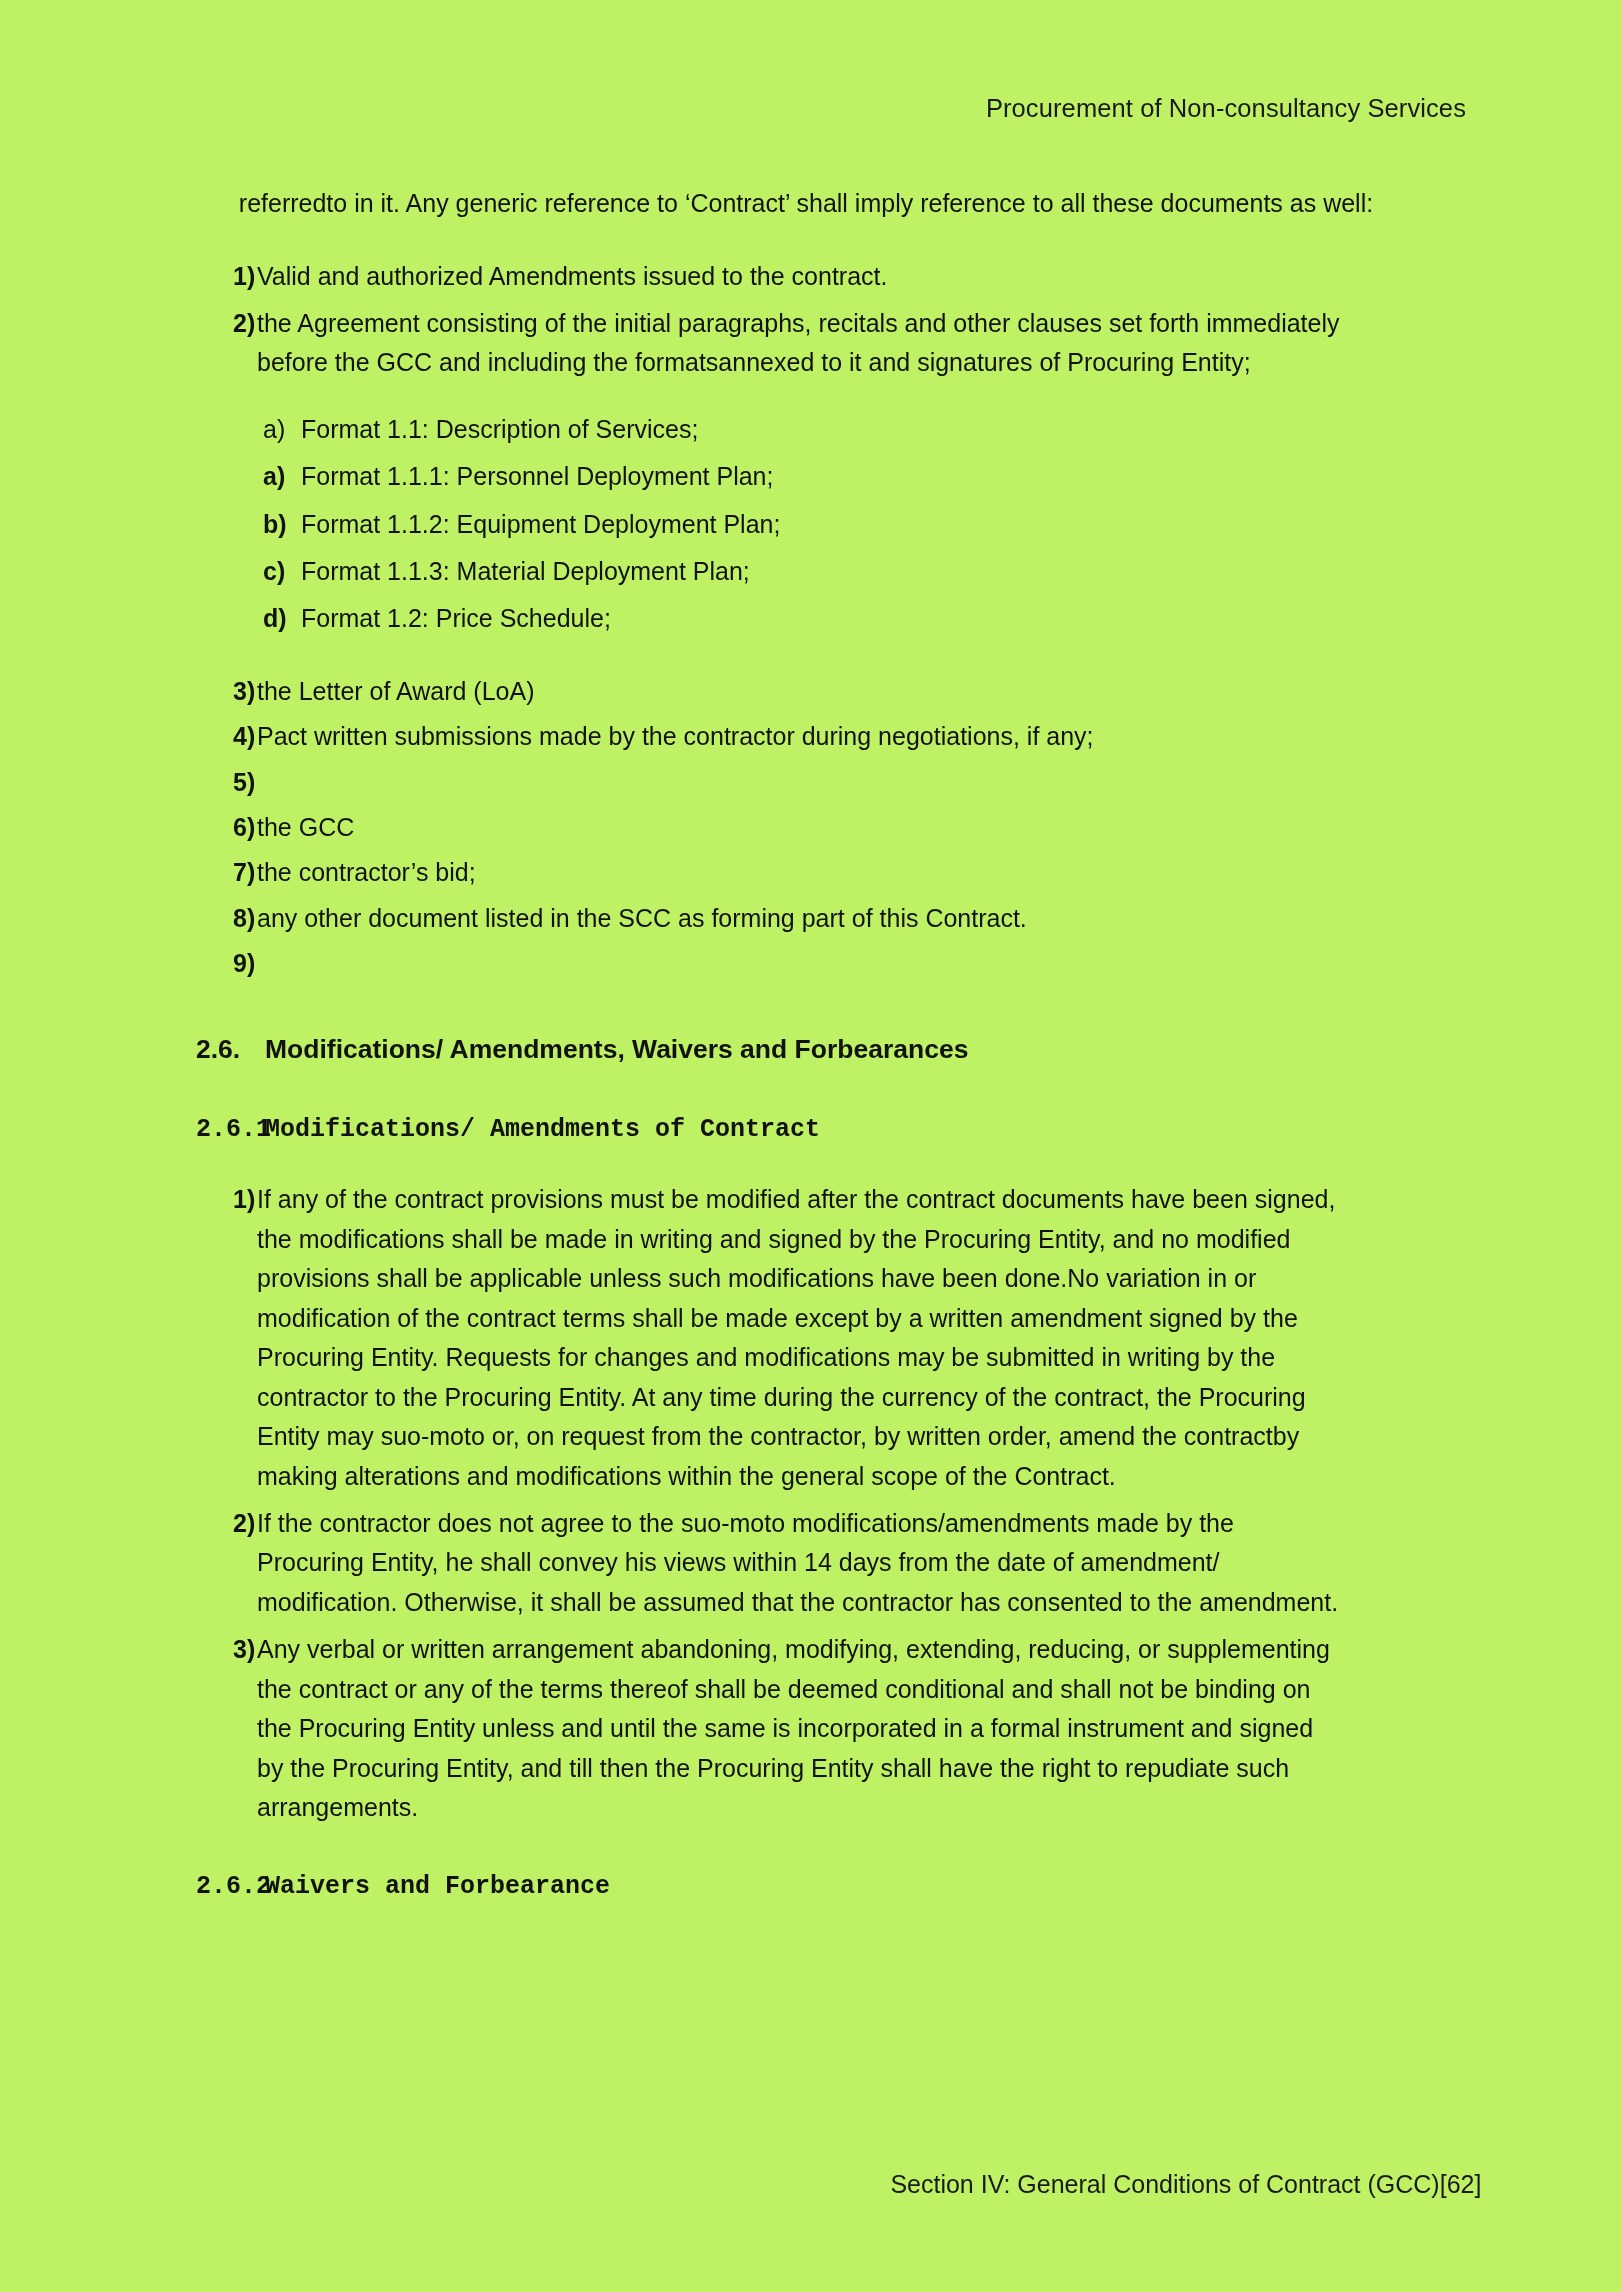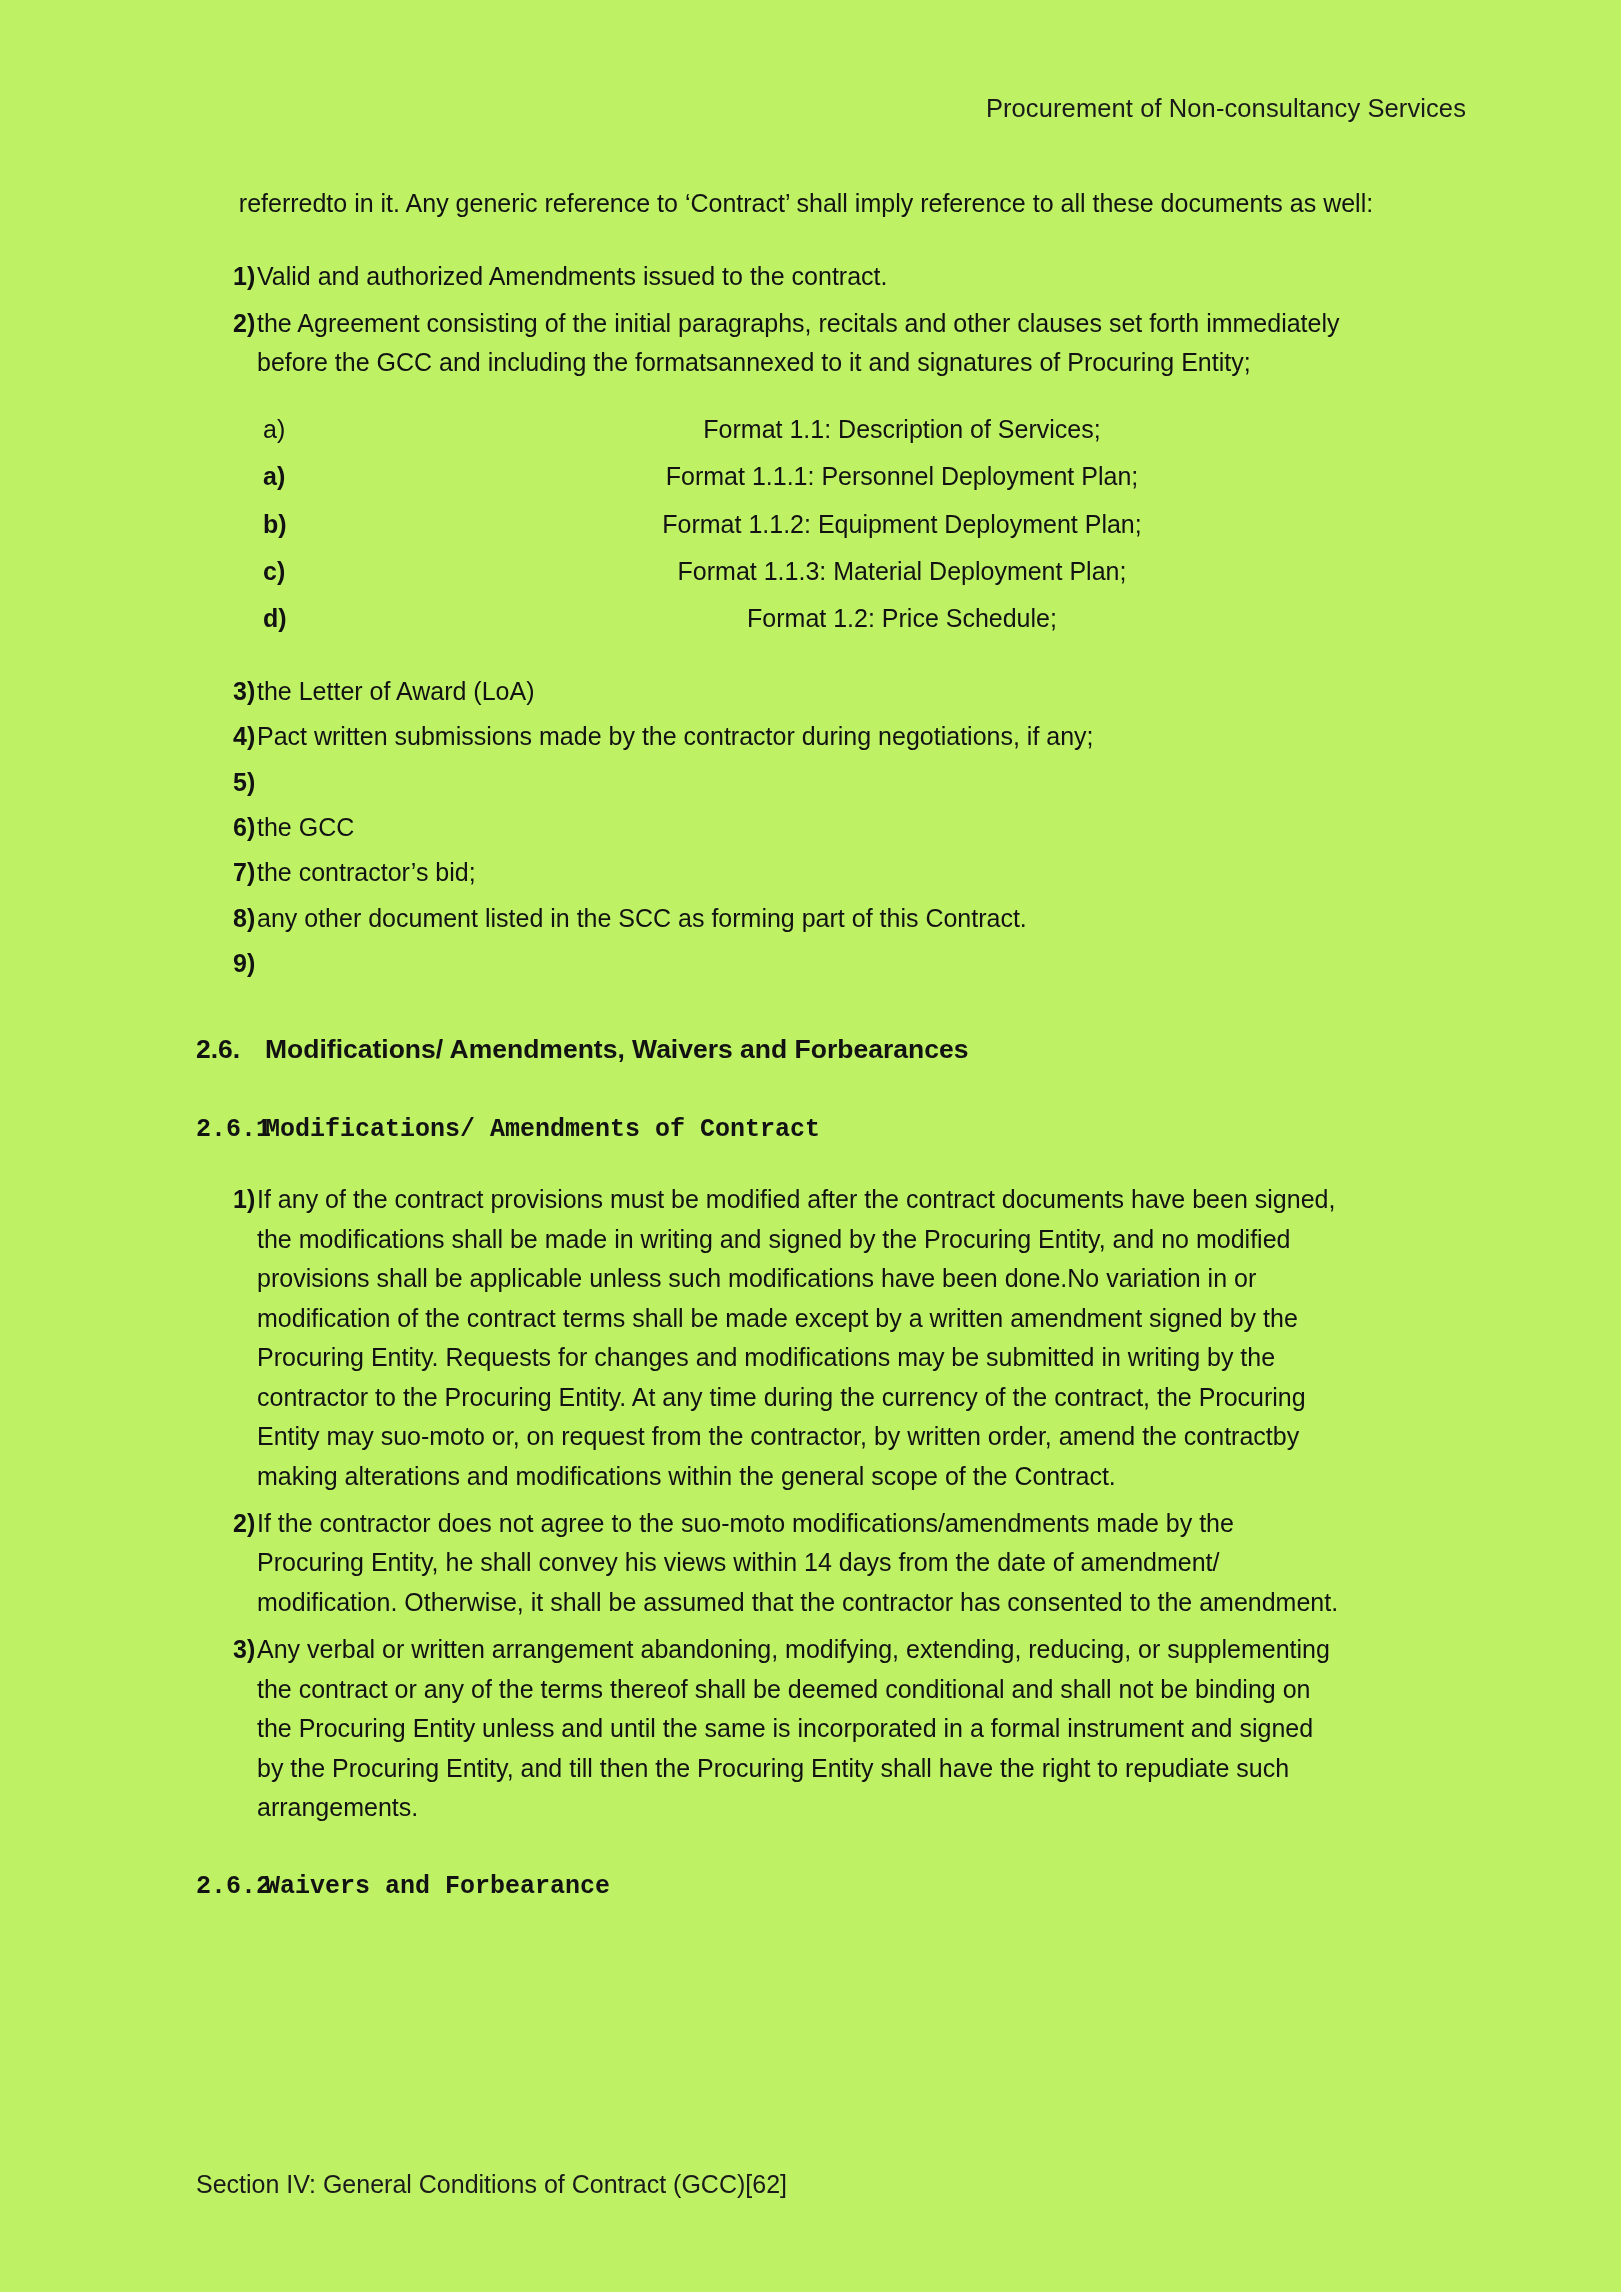--- a/index.html
+++ b/index.html
@@ -77,21 +77,20 @@
     width: 105px;
     flex: 0 0 105px;
     padding-left: 67px;
     box-sizing: border-box;
   }
   .list2 > li .marker.bold {
     font-weight: bold;
   }
   .list2 > li .body {
     flex: 1 1 auto;
-    text-align: center;
   }
   h2.section {
     font-size: 26.5px;
     font-weight: bold;
     margin: 45px 0 39px 0;
     display: flex;
   }
   h2.section .num {
     width: 69px;
     flex: 0 0 69px;
@@ -106,21 +105,21 @@
   h3.subsection .num {
     width: 69px;
     flex: 0 0 69px;
   }
   .footer {
     position: absolute;
     left: 196px;
     right: 118px;
     bottom: 94px;
     display: flex;
-    justify-content: flex-start;
+    justify-content: flex-end;
     font-size: 25px;
     color: #1a1a1a;
   }
   .footer .pageno {
     padding-right: 21.6px;
   }
 </style>
 </head>
 <body>
 

